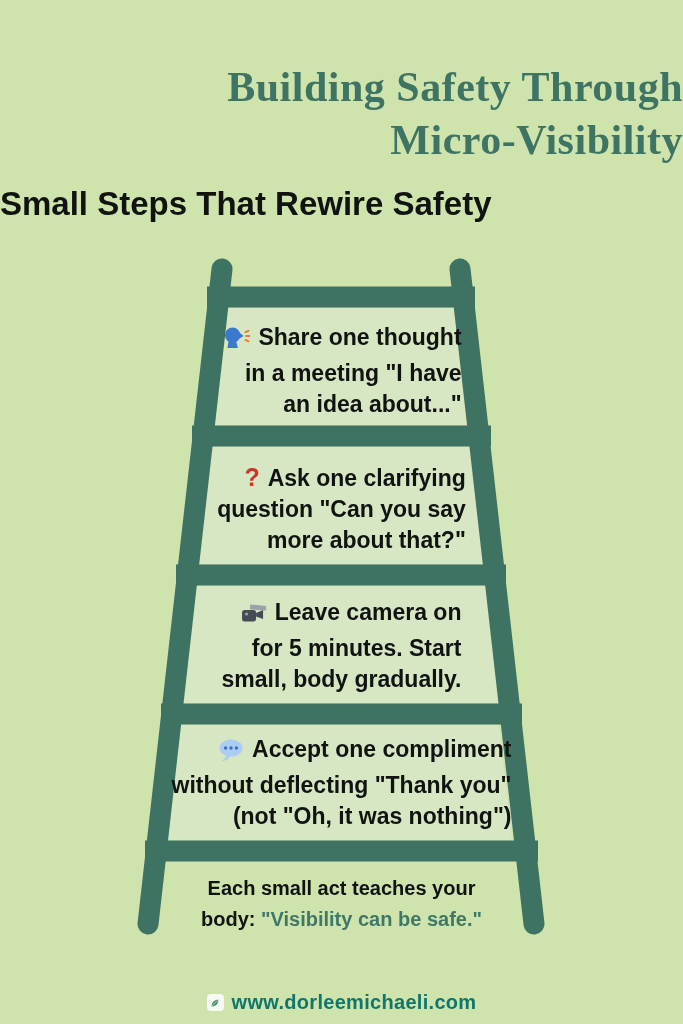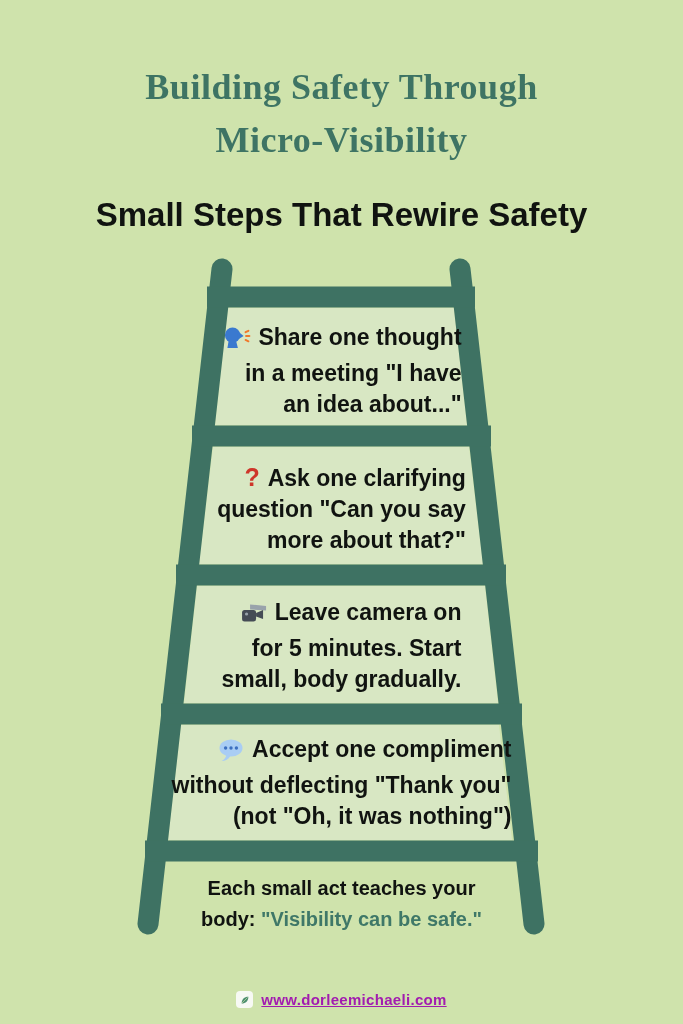--- a/index.html
+++ b/index.html
@@ -5,30 +5,29 @@
   html,body{margin:0;padding:0;}
   .poster{
     position:relative;
     width:683px;height:1024px;
     background:#cfe3ac;
     overflow:hidden;
     font-family:"Liberation Sans","DejaVu Sans",sans-serif;
   }
   .title{
     position:absolute;top:61px;left:0;width:100%;
-    text-align:center;
+    text-align:right;
     font-family:"Liberation Serif","DejaVu Serif",serif;
     font-weight:bold;
-    font-size:36px;line-height:53px;
+    font-size:42px;line-height:53px;
     color:#3e7464;
     letter-spacing:.5px;
   }
   .subtitle{
-    position:absolute;top:195px;left:0;width:100%;
-    text-align:center;
+    position:absolute;top:184px;left:0;width:100%;
     font-weight:bold;
     font-size:33px;line-height:40px;
     color:#101310;
   }
   .ladder-svg{position:absolute;top:0;left:0;}
   .step{
     position:absolute;left:50%;transform:translateX(-50%);
     text-align:right;
     font-weight:bold;
     font-size:23px;line-height:31px;
@@ -51,21 +50,21 @@
   .qmark{
     color:#ce3529;font-weight:800;font-size:25px;
     margin-right:8px;display:inline-block;
   }
   .footer{
     position:absolute;top:991px;left:0;width:100%;
     display:flex;align-items:center;justify-content:center;gap:8px;
     z-index:2;
   }
   .footer-text{
-    font-weight:bold;font-size:15px;color:#a21caf;letter-spacing:.3px;text-decoration:underline;
+    font-weight:bold;font-size:20px;color:#0f766e;letter-spacing:.3px;
   }
   .favicon{
     width:17px;height:17px;background:#f7f9f4;border-radius:4px;
     display:flex;align-items:center;justify-content:center;
   }
 </style>
 </head>
 <body>
 
 <div class="poster">

